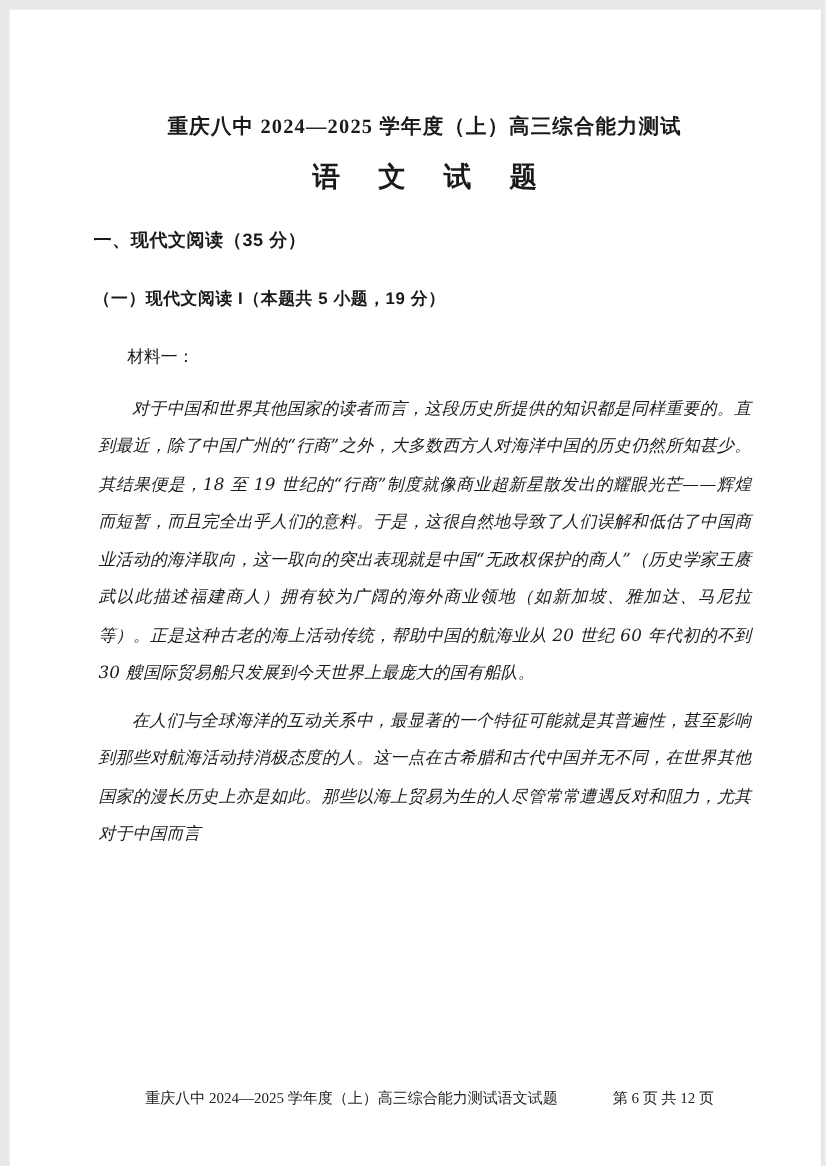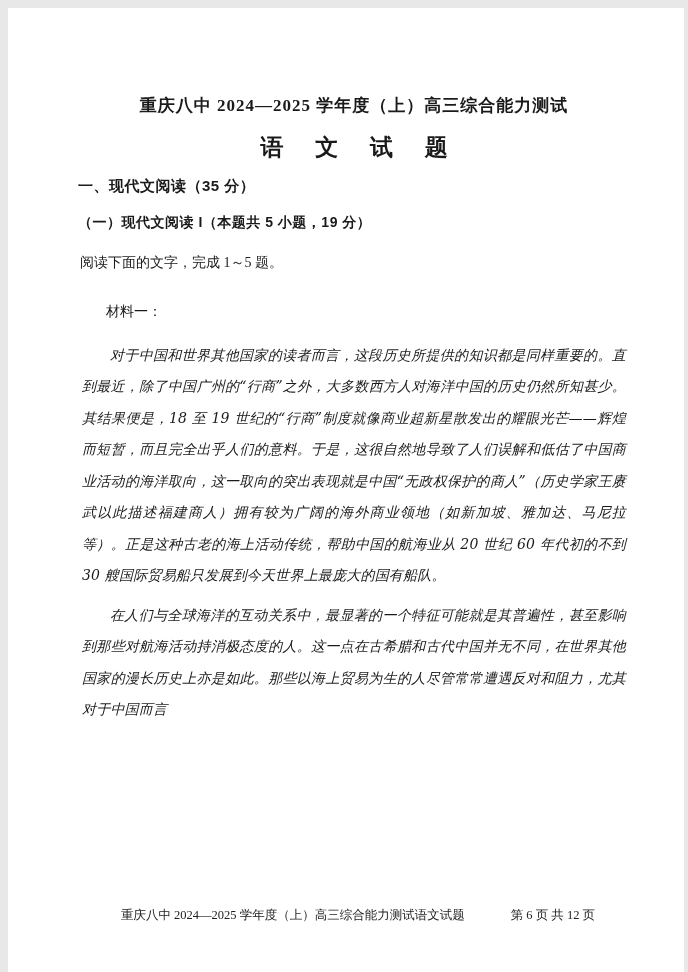--- a/index.html
+++ b/index.html
@@ -28,28 +28,28 @@
   .doc-subtitle {
     text-align: center;
     font-size: 23px;
     font-weight: bold;
     letter-spacing: 13px;
     margin-top: 8px;
     text-indent: 13px; 
     font-family: "Liberation Serif", "DejaVu Serif", serif;
   }
   .section-heading {
-    margin-top: 6px;
+    margin-top: 20px;
     font-size: 15px;
     font-weight: bold;
     font-family: "Liberation Sans", "DejaVu Sans", sans-serif;
     letter-spacing: 0.5px;
   }
   .subsection-heading {
-    margin-top: 10px;
+    margin-top: 22px;
     font-size: 14px;
     font-weight: bold;
     font-family: "Liberation Sans", "DejaVu Sans", sans-serif;
     letter-spacing: 0.5px;
   }
   .instruction {
     margin-top: 14px;
     padding-left: 6px;
     font-size: 14px;
     font-family: "Liberation Serif", "DejaVu Serif", serif;
@@ -91,21 +91,20 @@
   <div class="content">
 
     <h1 class="doc-title">重庆八中 2024—2025 学年度（上）高三综合能力测试</h1>
 
     <h2 class="doc-subtitle">语 文 试 题</h2>
 
     <div class="section-heading">一、现代文阅读（35 分）</div>
 
     <div class="subsection-heading">（一）现代文阅读 I（本题共 5 小题，19 分）</div>
 
-    <div class="instruction">阅读下面的文字，完成 1～5 题。</div>
 
     <div class="material-label">材料一：</div>
 
     <div class="body-text">
       <p>对于中国和世界其他国家的读者而言，这段历史所提供的知识都是同样重要的。直到最近，除了中国广州的“行商”之外，大多数西方人对海洋中国的历史仍然所知甚少。其结果便是，18 至 19 世纪的“行商”制度就像商业超新星散发出的耀眼光芒——辉煌而短暂，而且完全出乎人们的意料。于是，这很自然地导致了人们误解和低估了中国商业活动的海洋取向，这一取向的突出表现就是中国“无政权保护的商人”（历史学家王赓武以此描述福建商人）拥有较为广阔的海外商业领地（如新加坡、雅加达、马尼拉等）。正是这种古老的海上活动传统，帮助中国的航海业从 20 世纪 60 年代初的不到 30 艘国际贸易船只发展到今天世界上最庞大的国有船队。</p>
       <p>在人们与全球海洋的互动关系中，最显著的一个特征可能就是其普遍性，甚至影响到那些对航海活动持消极态度的人。这一点在古希腊和古代中国并无不同，在世界其他国家的漫长历史上亦是如此。那些以海上贸易为生的人尽管常常遭遇反对和阻力，尤其对于中国而言</p>
     </div>
 
   </div>
 

